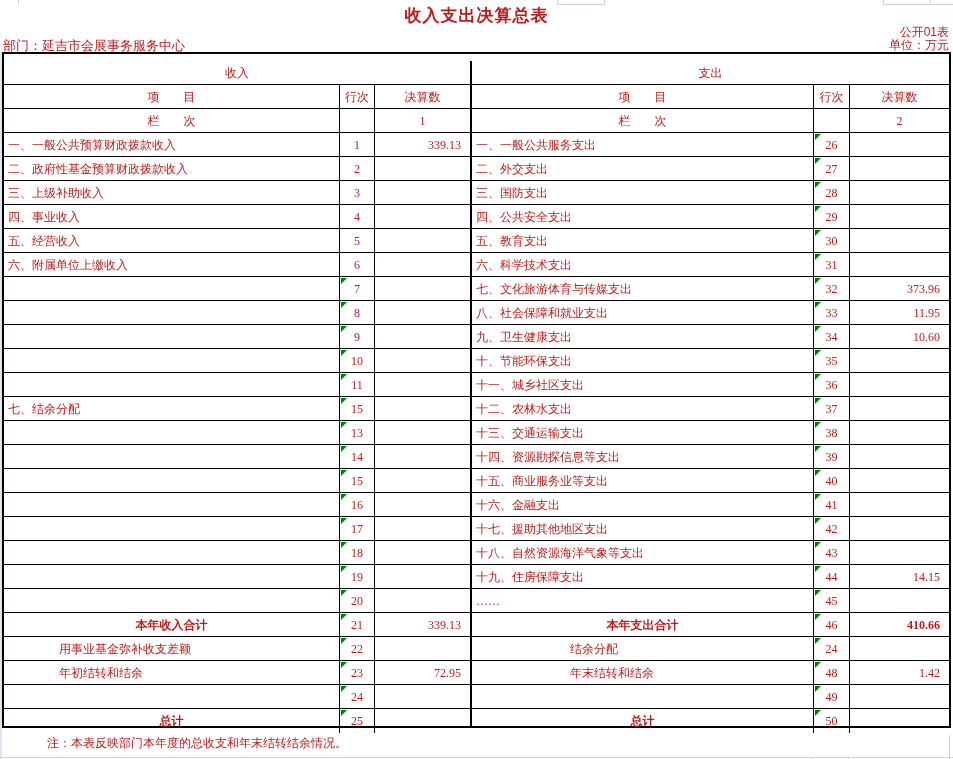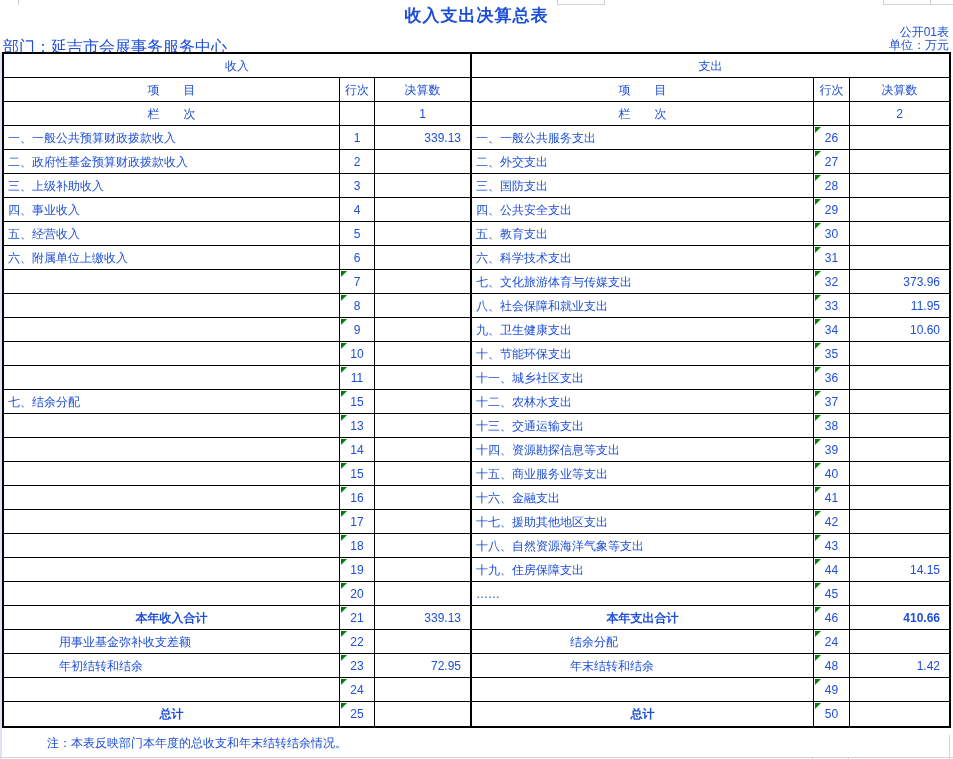--- a/index.html
+++ b/index.html
@@ -1,40 +1,40 @@
 <!DOCTYPE html>
 <html><head>
 <meta charset="utf-8">
 <style>
   * { margin:0; padding:0; box-sizing:border-box; }
   html,body { background:#fff; }
   .sheet {
     position:relative; width:953px; height:759px; overflow:hidden;
     background:#ffffff;
     font-family:"Liberation Sans","DejaVu Sans",sans-serif;
-    color:#1d4ed8;
+    color:#b91c1c;
   }
   
   .gl { position:absolute; background:#ccd4e3; }
   .left-strip { position:absolute; left:0; top:52px; width:2px; height:707px; background:#dfe5f0; }
 
   .title {
     position:absolute; top:4px; left:0; width:100%;
     text-align:center; font-size:17px; font-weight:bold; letter-spacing:1px;
   }
   .code  { position:absolute; top:24px; right:4px; font-size:12px; }
-  .dept  { position:absolute; top:37px; left:3px;  font-size:16px; }
+  .dept  { position:absolute; top:37px; left:3px;  font-size:13px; }
   .unit  { position:absolute; top:37px; right:4px; font-size:12px; }
   .note  { position:absolute; top:735px; left:3px; font-size:12px;padding-left:44px; }
 
   .table-wrap {
     position:absolute; left:2px; top:52px; width:949px; height:676px;
     border:2px solid #000; background:#fff;
   }
-  .half { position:absolute; top:0; bottom:0; }
+  .half { position:absolute; top:7px; bottom:0;font-family:Liberation Serif, serif; }
   .half.left  { left:0; width:466px; }
   .half.right { left:466px; width:469px; border-left:2px solid #000; }
 
   .row { display:grid; height:24px; }
   .half.left  .row { grid-template-columns:336px 35px 95px; }
   .half.right .row { grid-template-columns:342px 36px 99px; }
 
   .cell {
     border-right:1px solid #000; border-bottom:1px solid #000;
     display:flex; align-items:center;

